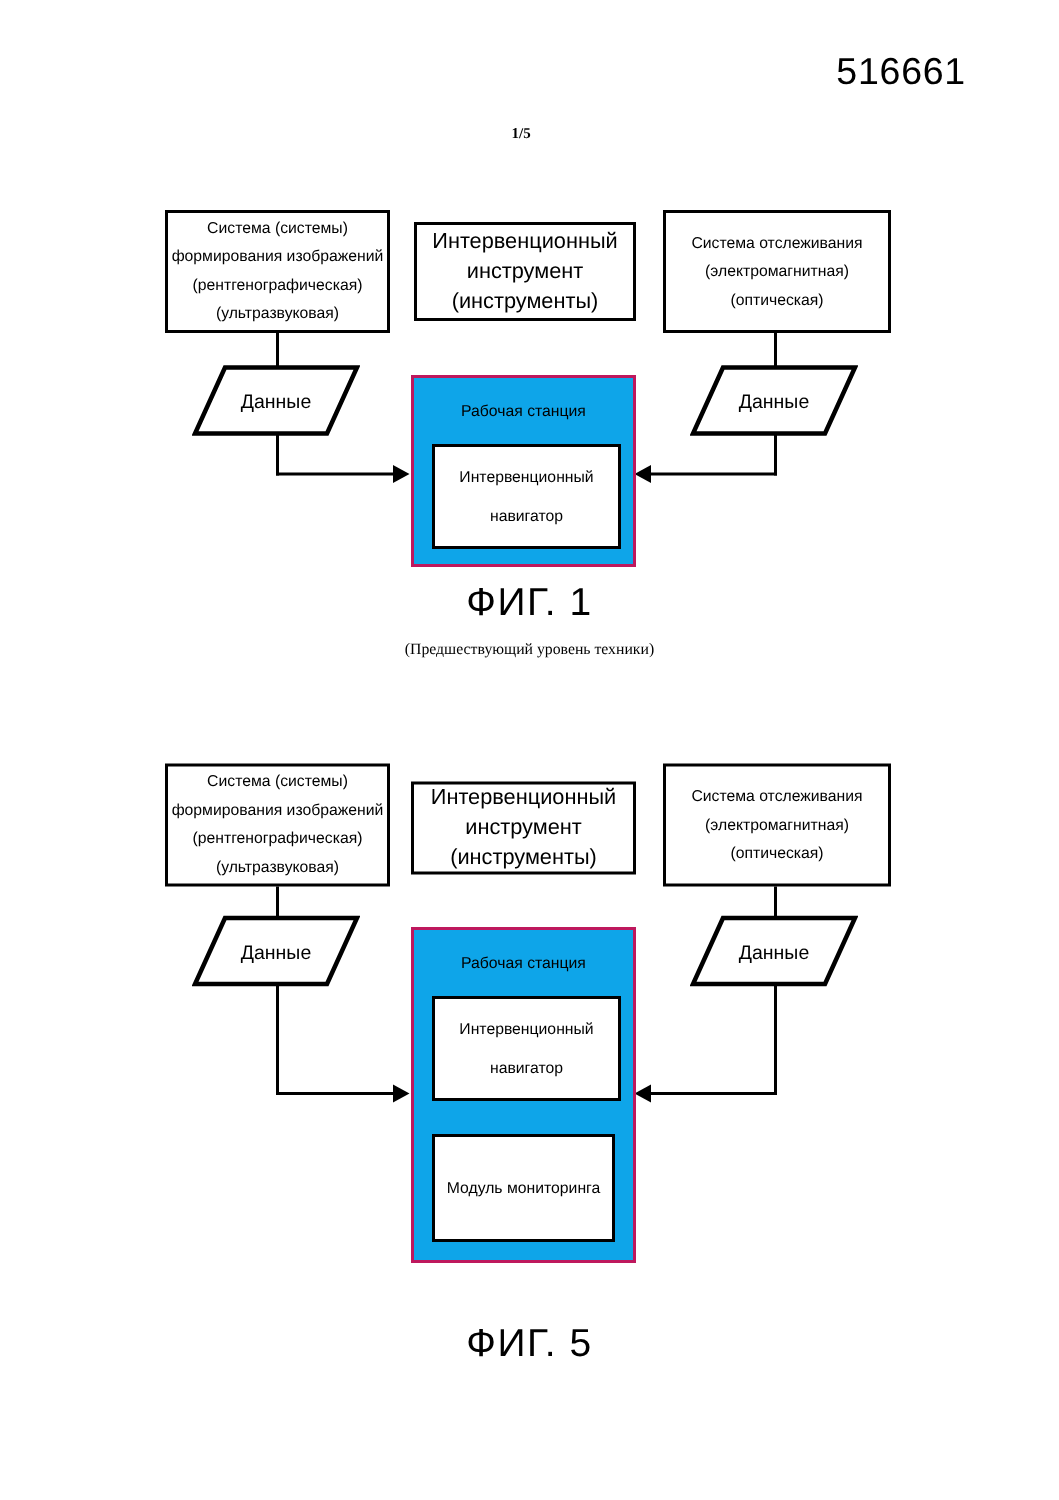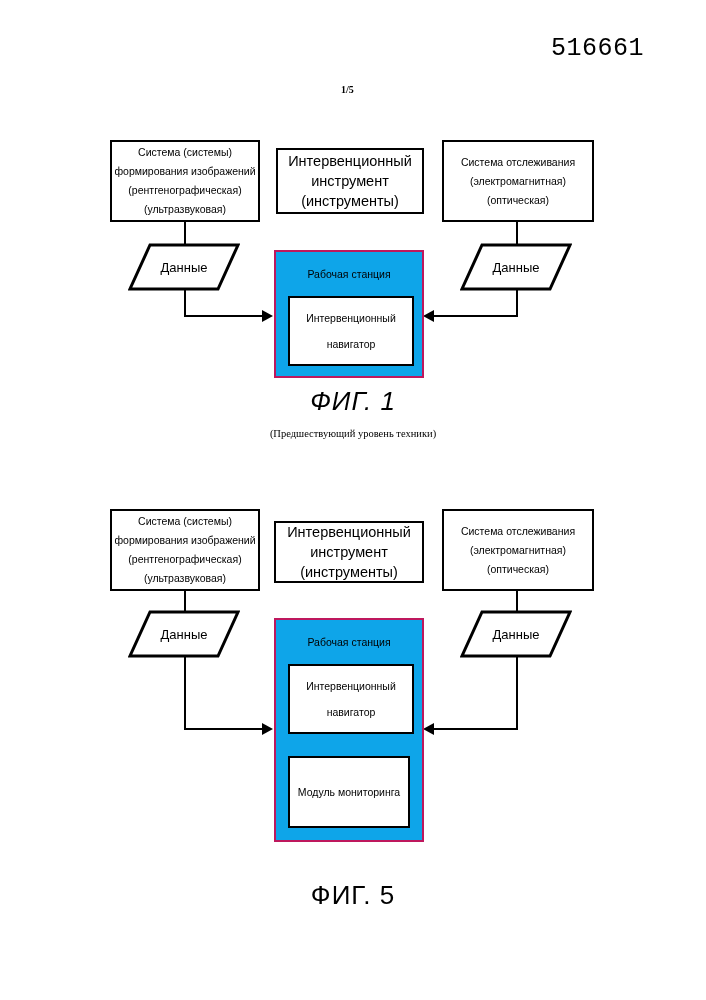--- a/index.html
+++ b/index.html
@@ -24,21 +24,20 @@
   }
 
   
   .patent-number {
     position: absolute;
     right: 62px;
     top: 34px;
     font-size: 25px;
     letter-spacing: 0.5px;
     white-space: nowrap;
-    font-family: Liberation Mono, monospace;
   }
   .sheet-number {
     position: absolute;
     left: 341px;
     top: 60px;
     font-size: 10px;
     font-weight: bold;
     font-family: "Liberation Serif", serif;
     margin-top: 24px;
   }
@@ -221,21 +220,21 @@
     <div class="arrow-head arrow-left" style="left:423px; top:310px;"></div>
 
     <div class="workstation" style="left:274px; top:250px; width:150px; height:128px;">
       <div class="ws-title" style="top:16px;">Рабочая станция</div>
       <div class="ws-module inner-text" style="left:12px; top:44px; width:126px; height:70px;">
         <span class="line">Интервенционный</span>
         <span class="line">навигатор</span>
       </div>
     </div>
 
-    <div class="fig-caption" style="top:386px;font-style:italic;">ФИГ. 1</div>
+    <div class="fig-caption" style="top:386px;">ФИГ. 1</div>
     <div class="fig-subcaption" style="top:428px;font-family:Liberation Serif, serif;">(Предшествующий уровень техники)</div>
   </div>
 
   <div>
 
     <div class="box small-text" style="left:110px; top:509px; width:150px; height:82px;">
       <span class="line">Система (системы)</span>
       <span class="line">формирования изображений</span>
       <span class="line">(рентгенографическая)</span>
       <span class="line">(ультразвуковая)</span>

